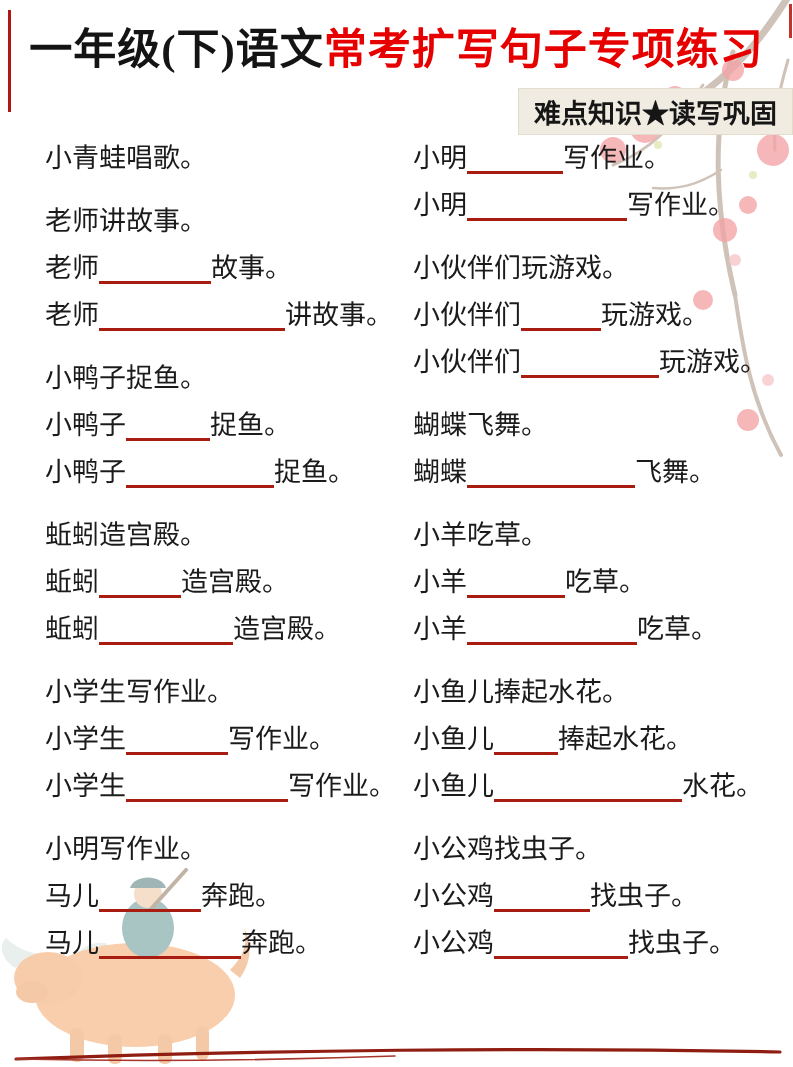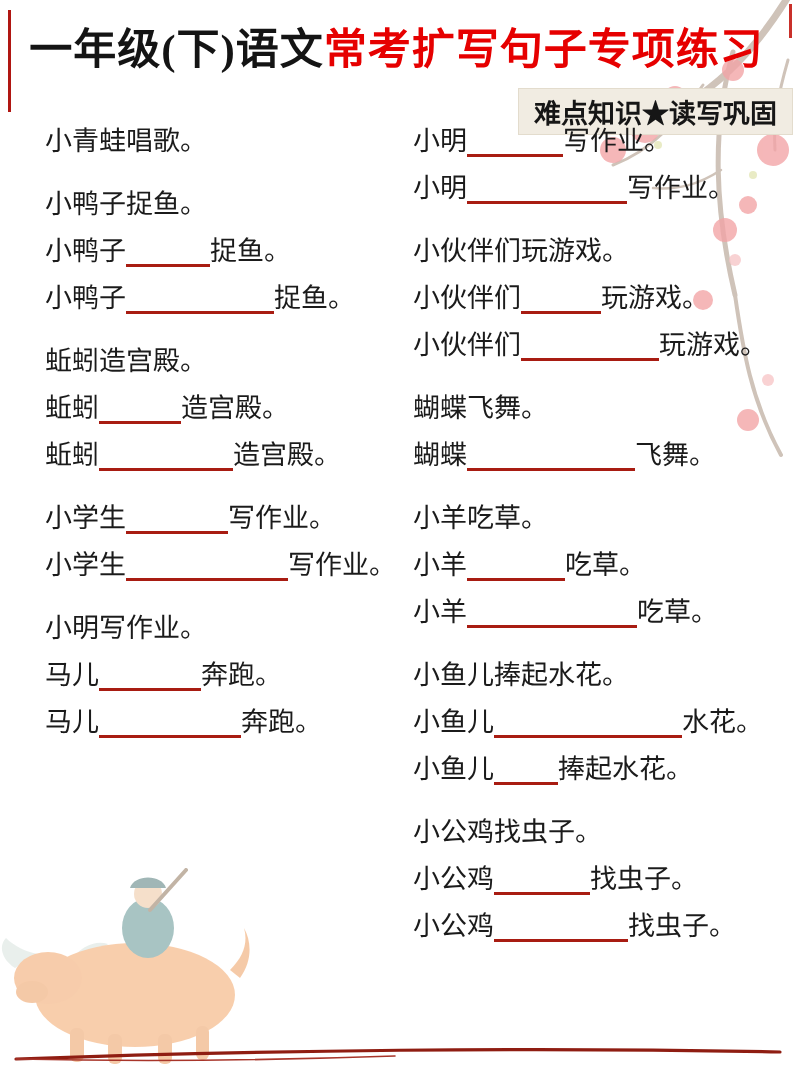--- a/index.html
+++ b/index.html
@@ -16,21 +16,21 @@
   .bottom-line{left:0;bottom:0;width:793px;height:24px;}
 
   
   .header{position:relative;z-index:2;}
   .title{text-align:center;padding-top:14px;font-size:43px;font-weight:700;letter-spacing:1px;color:#141414;white-space:nowrap;font-family:Liberation Serif, serif;}
   .title .red{color:#e60000;}
   .subtitle-wrap{text-align:right;margin-top:12px;}
   .subtitle{display:inline-block;background:#f1ece2;border:1px solid #e3dccd;padding:3px 15px;font-size:27px;font-weight:700;color:#161616;}
 
   
-  .content{position:absolute;z-index:2;top:118px;left:45px;right:10px;display:grid;grid-template-columns:368px 1fr;}
+  .content{position:absolute;z-index:2;top:135px;left:45px;right:10px;display:grid;grid-template-columns:368px 1fr;}
   .group{margin-bottom:16px;}
   .line{height:47px;line-height:47px;font-size:27px;white-space:nowrap;color:#1b1b1b;}
   .blank{display:inline-block;height:28px;border-bottom:3px solid #a81c12;vertical-align:-7px;}
 </style>
 </head>
 <body>
 
 <div class="page">
 
   <div class="edge-line edge-left"></div>
@@ -100,30 +100,36 @@
       <span class="subtitle">难点知识★读写巩固</span>
     </div>
   </div>
 
   <div class="content">
     <div>
         <div class="group">
           <div class="line"><span>小青蛙唱歌。</span></div>
         </div>
         <div class="group">
+          <div class="line"><span>老师讲故事。</span></div>
+          <div class="line"><span>老师</span><span class="blank" style="width: 112px;"></span><span>故事。</span></div>
+          <div class="line"><span>老师</span><span class="blank" style="width: 186px;"></span><span>讲故事。</span></div>
+        </div>
+        <div class="group">
           <div class="line"><span>小鸭子捉鱼。</span></div>
           <div class="line"><span>小鸭子</span><span class="blank" style="width: 84px;"></span><span>捉鱼。</span></div>
           <div class="line"><span>小鸭子</span><span class="blank" style="width: 148px;"></span><span>捉鱼。</span></div>
         </div>
         <div class="group">
           <div class="line"><span>蚯蚓造宫殿。</span></div>
           <div class="line"><span>蚯蚓</span><span class="blank" style="width: 82px;"></span><span>造宫殿。</span></div>
           <div class="line"><span>蚯蚓</span><span class="blank" style="width: 134px;"></span><span>造宫殿。</span></div>
         </div>
         <div class="group">
+          <div class="line"><span>小学生写作业。</span></div>
           <div class="line"><span>小学生</span><span class="blank" style="width: 102px;"></span><span>写作业。</span></div>
           <div class="line"><span>小学生</span><span class="blank" style="width: 162px;"></span><span>写作业。</span></div>
         </div>
         <div class="group">
           <div class="line"><span>小明写作业。</span></div>
           <div class="line"><span>马儿</span><span class="blank" style="width: 102px;"></span><span>奔跑。</span></div>
           <div class="line"><span>马儿</span><span class="blank" style="width: 142px;"></span><span>奔跑。</span></div>
         </div>
       </div>
     <div>
@@ -140,22 +146,22 @@
           <div class="line"><span>蝴蝶飞舞。</span></div>
           <div class="line"><span>蝴蝶</span><span class="blank" style="width: 168px;"></span><span>飞舞。</span></div>
         </div>
         <div class="group">
           <div class="line"><span>小羊吃草。</span></div>
           <div class="line"><span>小羊</span><span class="blank" style="width: 98px;"></span><span>吃草。</span></div>
           <div class="line"><span>小羊</span><span class="blank" style="width: 170px;"></span><span>吃草。</span></div>
         </div>
         <div class="group">
           <div class="line"><span>小鱼儿捧起水花。</span></div>
+          <div class="line"><span>小鱼儿</span><span class="blank" style="width: 64px;"></span><span>捧起水花。</span></div>
           <div class="line"><span>小鱼儿</span><span class="blank" style="width: 188px;"></span><span>水花。</span></div>
-          <div class="line"><span>小鱼儿</span><span class="blank" style="width: 64px;"></span><span>捧起水花。</span></div>
         </div>
         <div class="group">
           <div class="line"><span>小公鸡找虫子。</span></div>
           <div class="line"><span>小公鸡</span><span class="blank" style="width: 96px;"></span><span>找虫子。</span></div>
           <div class="line"><span>小公鸡</span><span class="blank" style="width: 134px;"></span><span>找虫子。</span></div>
         </div>
       </div>
   </div>
 
 </div>

